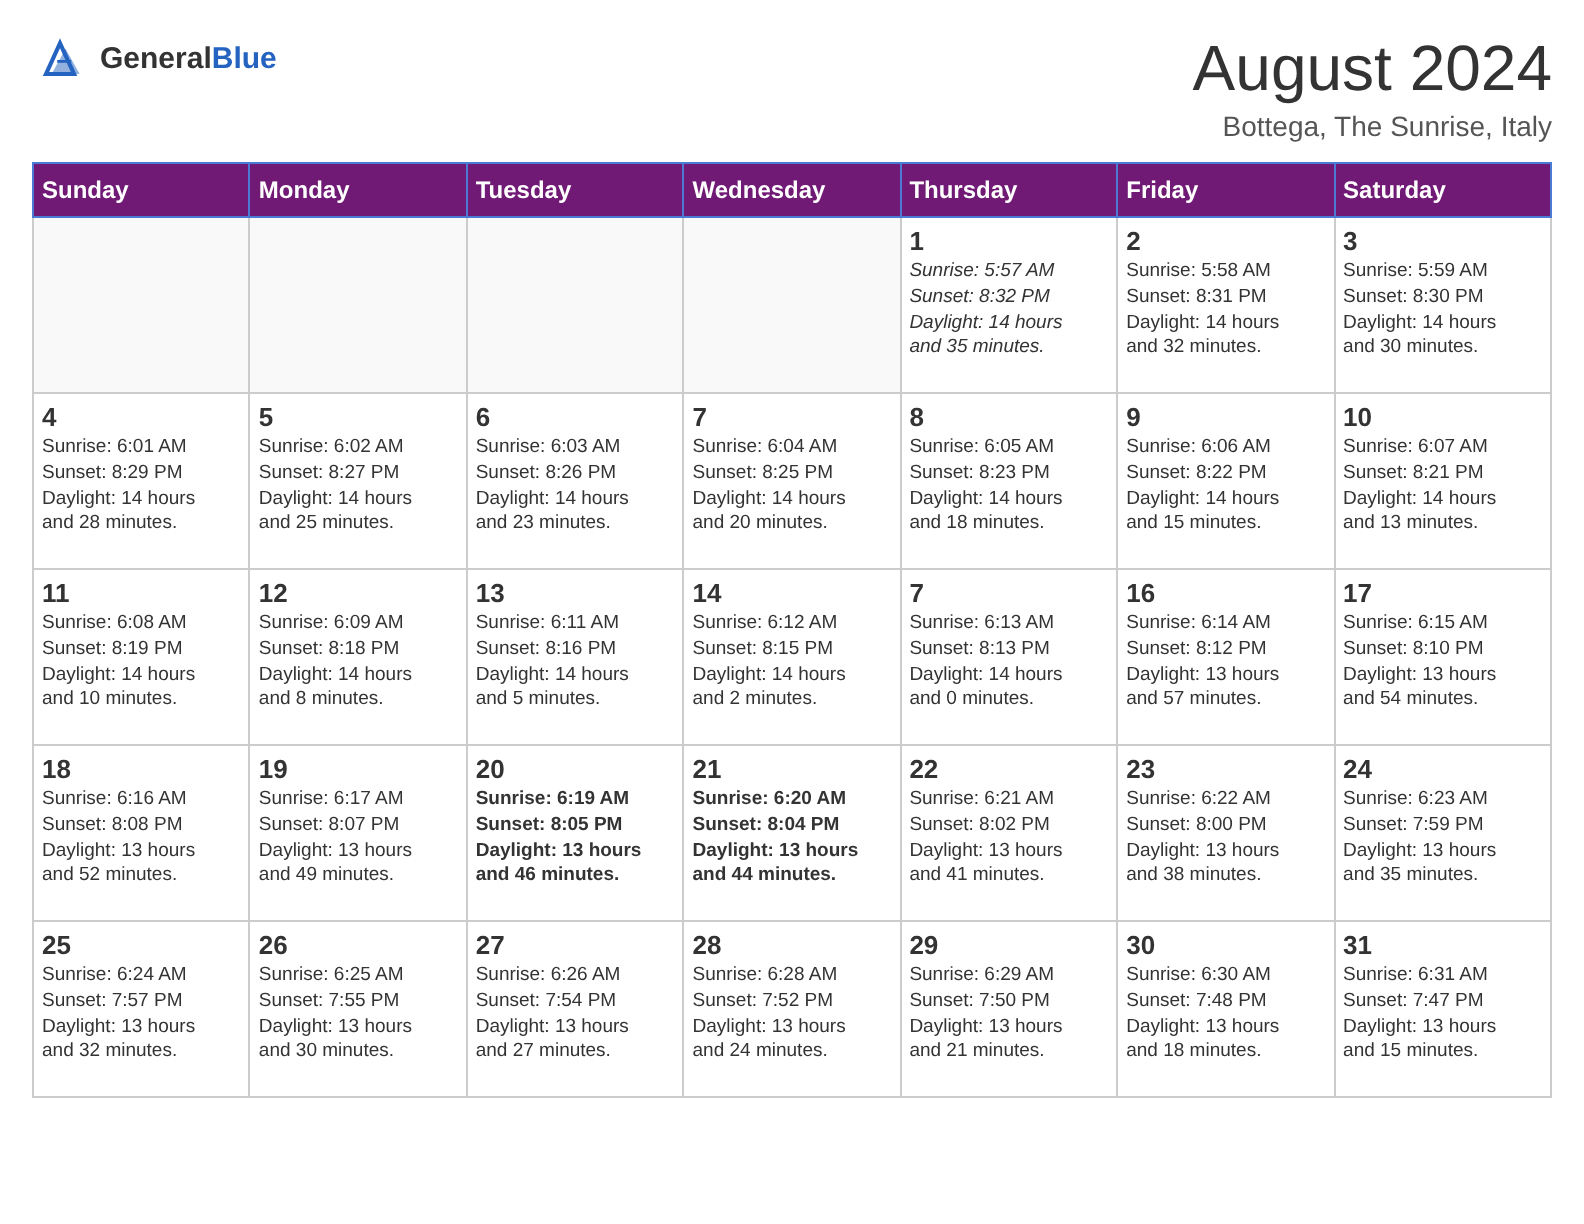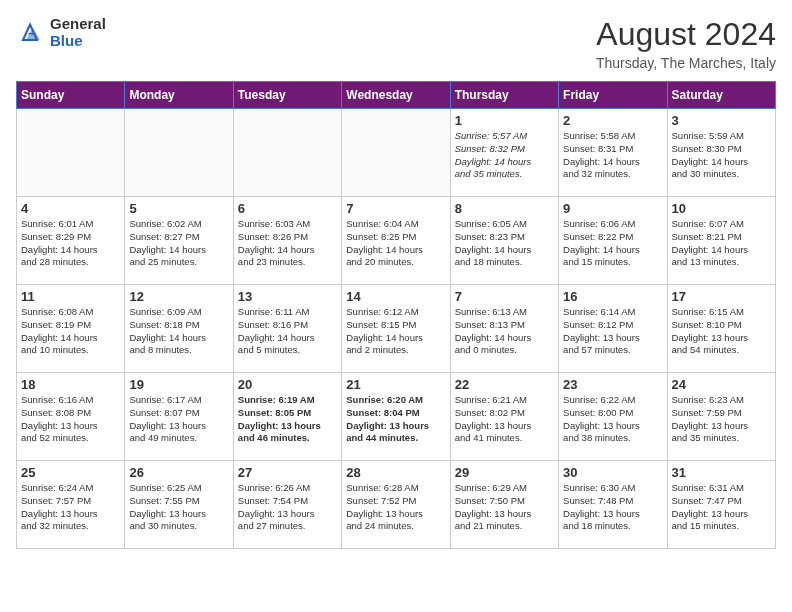--- a/index.html
+++ b/index.html
@@ -16,21 +16,21 @@
       align-items: flex-start;
       margin-bottom: 10px;
     }
     .logo {
       display: flex;
       align-items: center;
       gap: 6px;
     }
     .logo-text {
       display: flex;
-      flex-direction: column;
+      flex-direction: row;
       line-height: 1.1;
     }
     .logo-general { font-size: 15px; font-weight: bold; color: #333; }
     .logo-blue { font-size: 15px; font-weight: bold; color: #2563c0; }
     .logo-icon {
       width: 28px;
       height: 28px;
     }
     .title-area { text-align: right; }
     .month-year { font-size: 32px; color: #333; font-weight: 300; }
@@ -86,21 +86,21 @@
       <polygon points="14,30 24,12 34,30" fill="#2563c0" opacity="0.5"></polygon>
       <rect x="18" y="20" width="10" height="2" fill="#2563c0"></rect>
     </svg>
     <div class="logo-text">
       <span class="logo-general">General</span>
       <span class="logo-blue">Blue</span>
     </div>
   </div>
   <div class="title-area">
     <div class="month-year">August 2024</div>
-    <div class="location">Thursday, The Marches, Italy</div>
+    <div class="location">Bottega, The Sunrise, Italy</div>
   </div>
 </div>
 
 <table class="calendar">
   <thead>
     <tr>
     <th>Sunday</th>
         <th>Monday</th>
         <th>Tuesday</th>
         <th>Wednesday</th>

